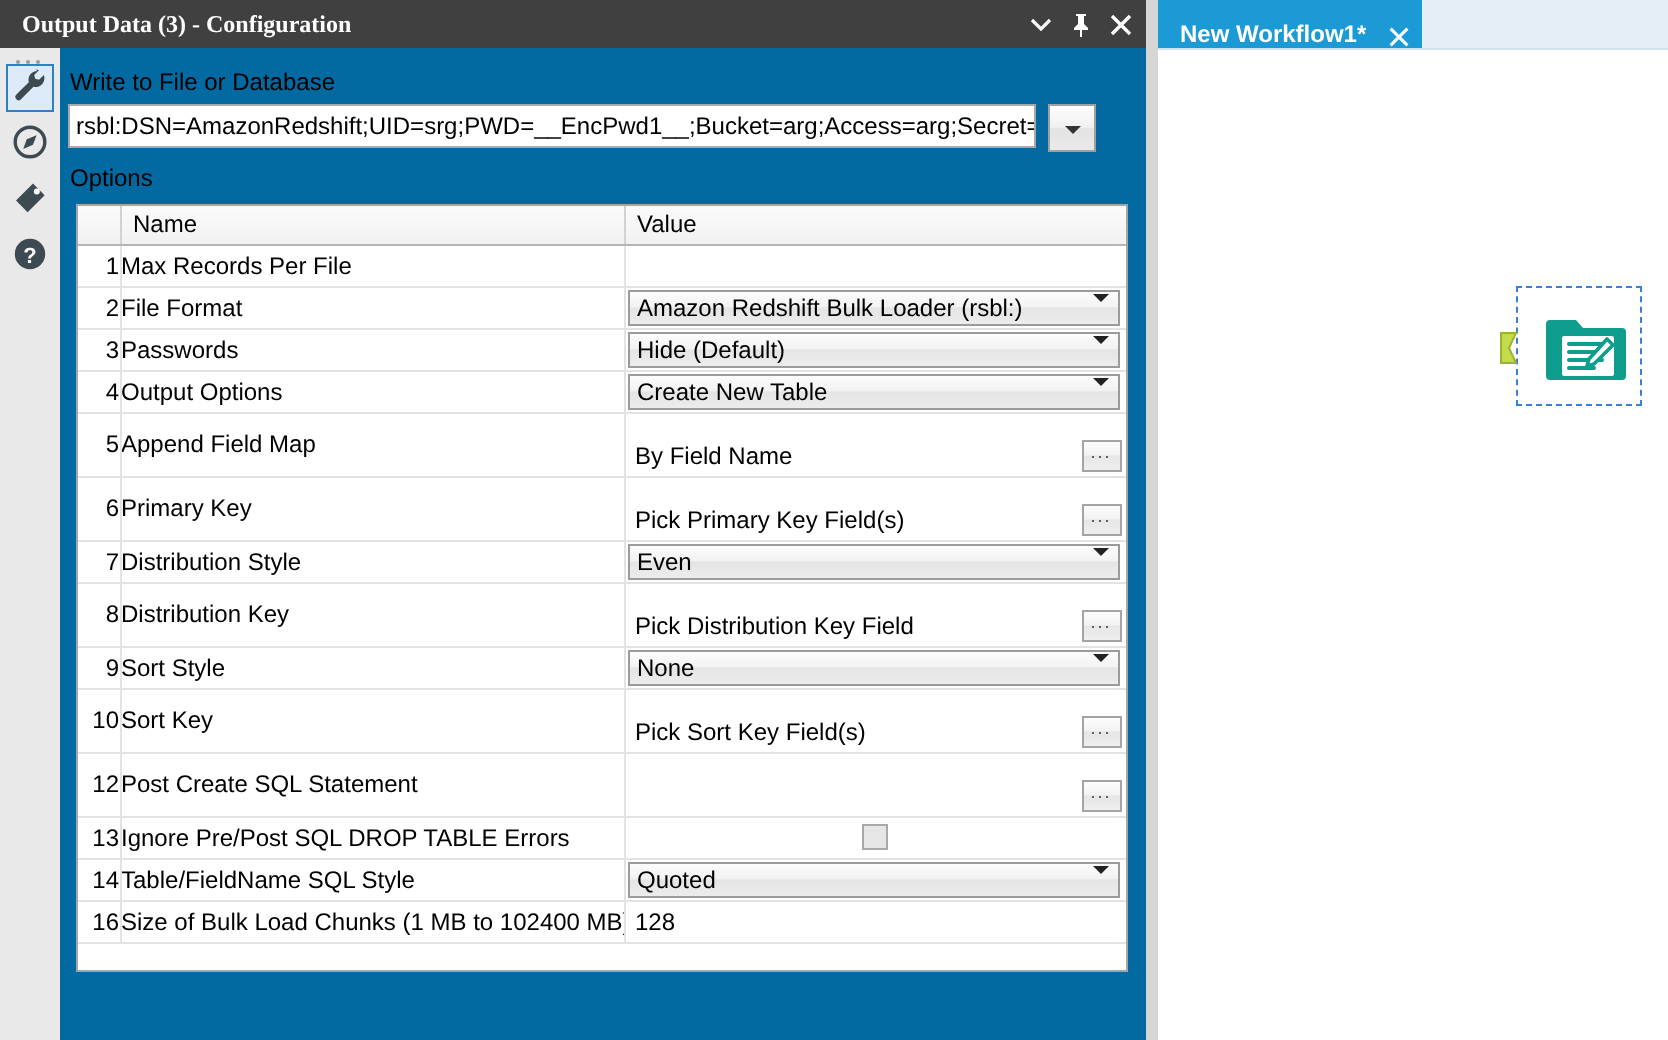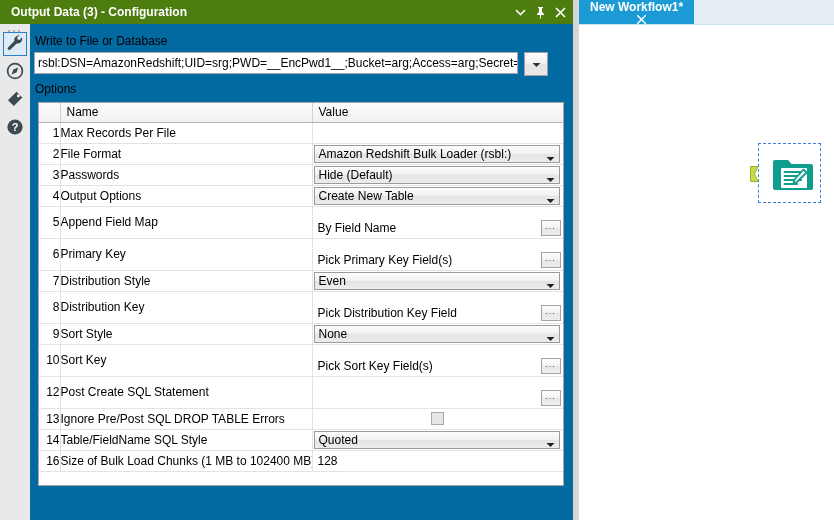--- a/index.html
+++ b/index.html
@@ -16,24 +16,25 @@
   
   .config-panel {
     position: absolute; left: 0; top: 0;
     width: 573px; height: 520px;
     background: #e9e9e9;
     box-sizing: border-box;
   }
   .titlebar {
     position: absolute; left: 0; top: 0;
     width: 573px; height: 24px;
-    background: #4d7c0f;
+    background: #404040;
     color: #ffffff;
     font-weight: bold;
     font-size: 12px;
+    font-family: Liberation Serif, serif;
   }
   .titlebar-text {
     position: absolute; left: 11px; top: 5px;
     white-space: nowrap;
   }
   .titlebar-btns {
     position: absolute; right: 6px; top: 0;
     height: 24px; display: flex; align-items: center; gap: 7px;
   }
   .tb-btn {
@@ -155,21 +156,21 @@
     padding-left: 5px; line-height: 20px; height: 20px;
     white-space: nowrap; overflow: hidden;
   }
   
   .combo {
     position: absolute; left: 1px; top: 1px;
     width: 246px; height: 18px;
     background: linear-gradient(180deg,#fcfcfc 0%,#f2f2f2 46%,#e4e4e4 50%,#ececec 100%);
     border: 1px solid #9b9b9b;
     box-sizing: border-box;
-    display: flex; align-items: flex-end;
+    display: flex; align-items: flex-start;
     cursor: pointer;
   }
   .combo .ctext {
     flex: 1; padding-left: 4px; line-height: 16px;
     white-space: nowrap; overflow: hidden; font-size: 12px;
   }
   .combo .carr {
     width: 16px; display: flex; align-items: center; justify-content: center;
   }
   
@@ -221,24 +222,23 @@
   }
   .tab-strip {
     position: absolute; left: 0; top: 0;
     width: 255px; height: 24px;
     background: #1c9ad6;
   }
   .tab {
     position: absolute; left: 3px; top: 0;
     height: 24px;
     background: #1c9ad6;
-    display: flex; align-items: center;
+    display: flex; align-items: flex-end;
     padding: 0 6px 0 8px;
     cursor: pointer;
-    flex-direction: column;
   }
   .tab .tlabel {
     color: #ffffff; font-weight: bold; font-size: 12px; white-space: nowrap;
   }
   .tab .tclose {
     margin-left: 10px; width: 12px; height: 12px;
     display: flex; align-items: center; justify-content: center; cursor: pointer;
   }
   .tab-rest {
     position: absolute; left: 115px; top: 0;

